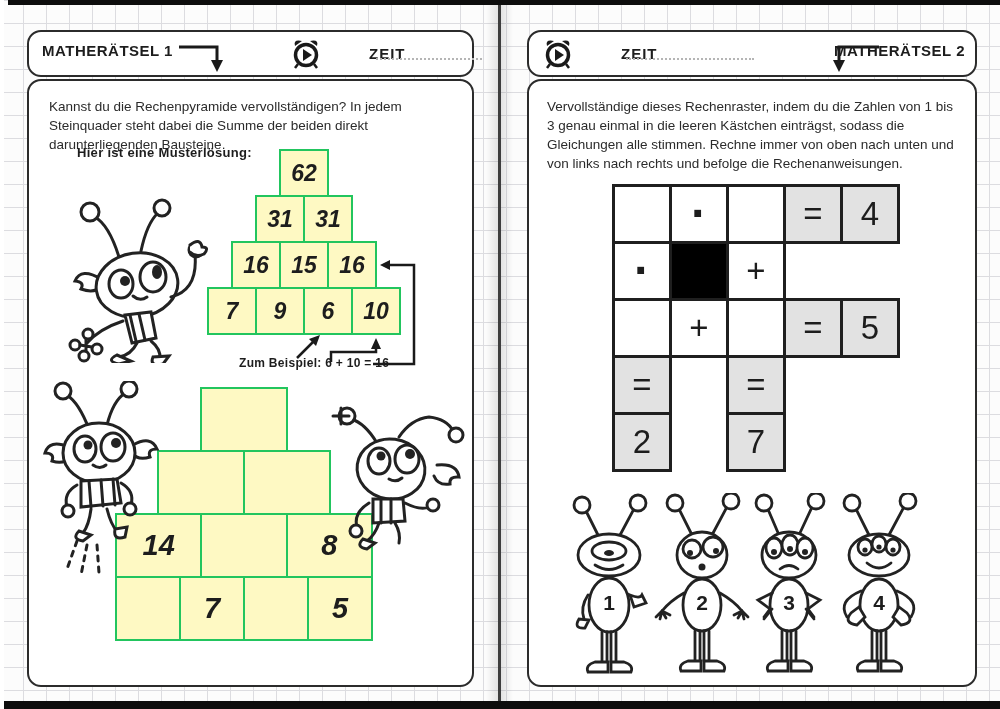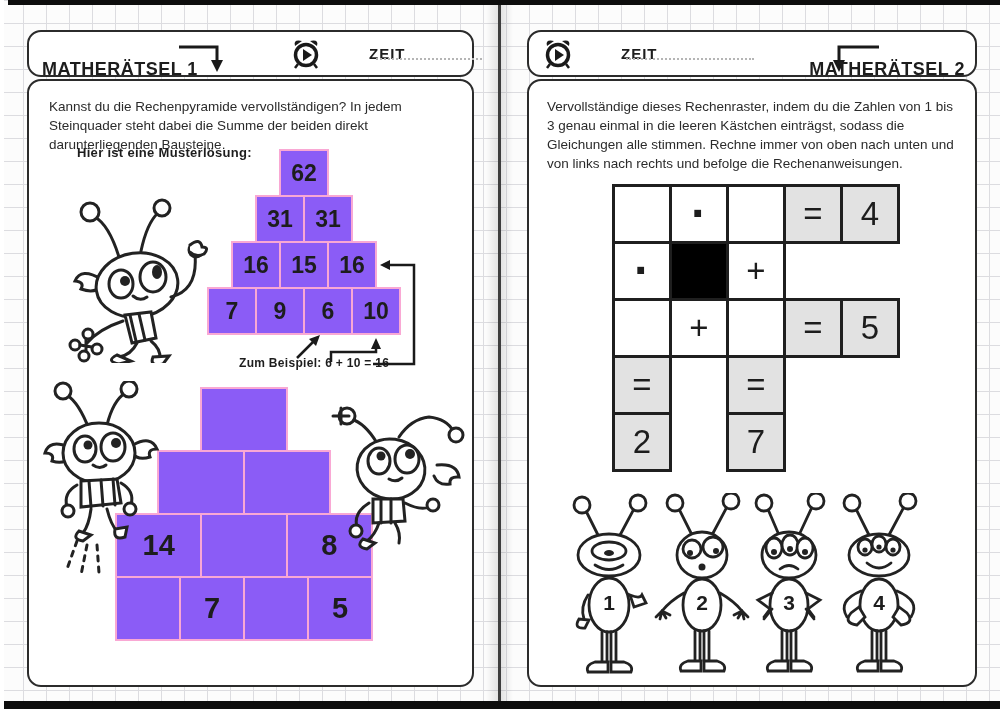--- a/index.html
+++ b/index.html
@@ -15,32 +15,32 @@
   .strip{position:absolute;background:#0d0d0d;}
   #strip-top{top:0;left:8px;right:0;height:5px;}
   #strip-bottom{bottom:0;left:0;right:0;height:8px;}
   #left-white{position:absolute;left:0;top:0;width:4px;bottom:0;background:#fff;}
   #gutter{position:absolute;left:498px;top:5px;bottom:8px;width:3px;background:#3d3d3d;}
   #gutter-shade{position:absolute;left:486px;top:5px;bottom:8px;width:27px;
     background:linear-gradient(to right,rgba(0,0,0,0) 0%,rgba(0,0,0,.10) 45%,rgba(0,0,0,.10) 55%,rgba(0,0,0,0) 100%);}
 
   .box{position:absolute;background:#fff;border:2.5px solid #2b2b2b;border-radius:14px;}
   .hdr{height:43px;}
-  .title{position:absolute;font-size:18px;font-weight:700;letter-spacing:.5px;white-space:nowrap;margin-top:17px;}
+  .title{position:absolute;font-size:15px;font-weight:700;letter-spacing:.5px;white-space:nowrap;}
   .zeit{position:absolute;font-size:15px;font-weight:700;letter-spacing:1px;margin-left:40px;}
   .dotline{position:absolute;height:14px;border-bottom:2px dotted #b5b5b5;}
 
   .instr{position:absolute;font-size:13.5px;line-height:1.42;color:#2b2b2b;}
   .lbl{position:absolute;font-size:13px;font-weight:700;letter-spacing:.3px;padding-left:28px;}
 
   .pyr{position:absolute;}
   .prow{display:flex;justify-content:center;}
   .prow+.prow{margin-top:-2px;justify-content:center;}
-  .pcell{border:2px solid #f9a8d4;background:#8b5cf6;display:flex;align-items:center;
-    justify-content:center;font-weight:700;box-sizing:border-box;}
+  .pcell{border:2px solid #22c55e;background:#fef9c3;display:flex;align-items:center;
+    justify-content:center;font-weight:700;box-sizing:border-box;font-style:italic;}
   .pcell+.pcell{margin-left:-2px;}
   .pyr-sample .pcell{width:50px;height:48px;font-size:23px;}
   .pyr-puzzle .pcell{width:88px;height:65px;font-size:29px;}
 
   .ogrid{position:absolute;}
   .grow{display:flex;}
   .grow+.grow{margin-top:-3px;}
   .gcell{width:60px;height:60px;border:3px solid #1f1f1f;box-sizing:border-box;
     display:flex;align-items:center;justify-content:center;font-size:33px;background:#fff;}
   .gcell+.gcell{margin-left:-3px;}

